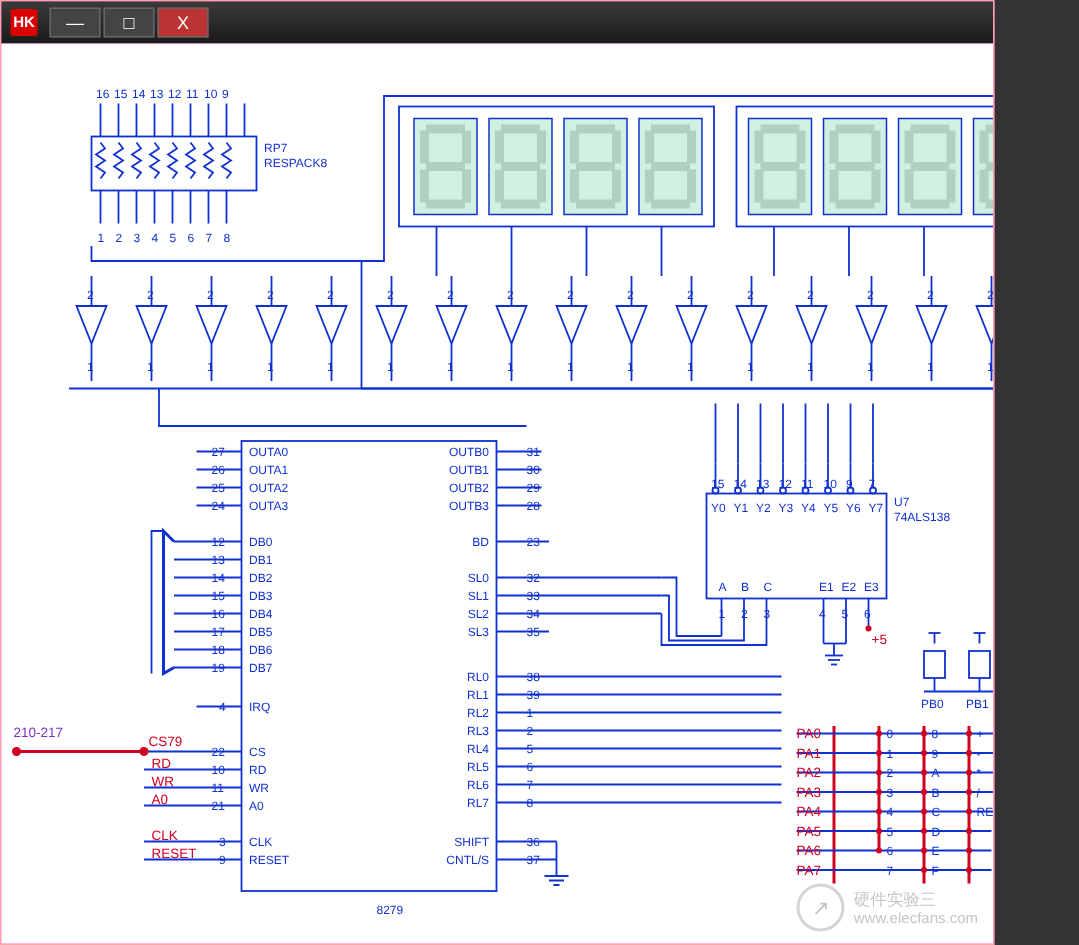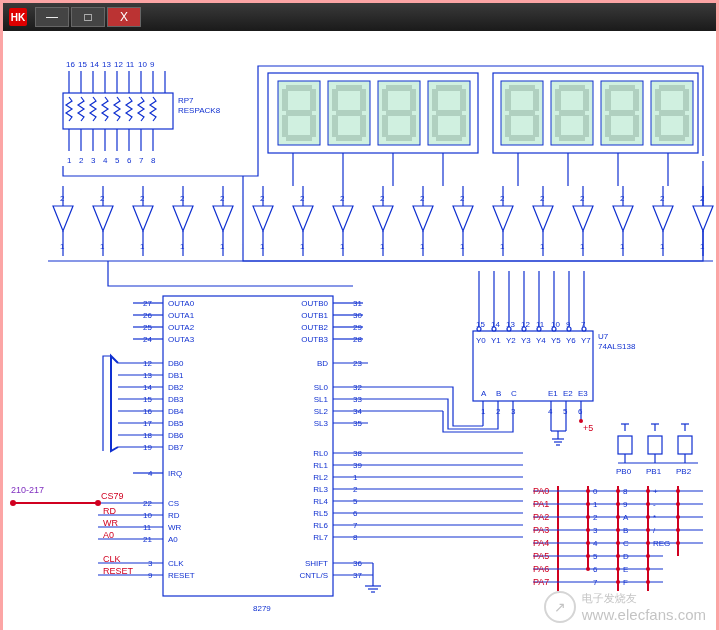--- a/index.html
+++ b/index.html
@@ -1,24 +1,24 @@
 <!DOCTYPE html>
 <html><head>
 <meta charset="utf-8">
 <style>
   body {
     margin: 0;
     font-family: "Microsoft YaHei", sans-serif;
     background: #333;
   }
   .window {
-    width: 719px;
+    width: 663px;
     height: 630px;
     background: #d946ef;
-    border: 3px solid #fca5a5;
+    border: 1px solid #fca5a5;
     box-sizing: border-box;
     position: relative;
   }
   .titlebar {
     height: 28px;
     background: linear-gradient(#3a3a3a, #1a1a1a);
     color: #fff;
     display: flex;
     align-items: center;
     font-size: 12px;
@@ -731,18 +731,18 @@
           <text x="590" y="554">7</text>
             <text x="620" y="554">F</text>
         </g>
       </g>
 
     </svg>
 
     <div class="watermark">
       <div class="circ">↗</div>
       <div>
-        <div>电子发烧友</div>
-        <div style="font-size:15px">www.elecfans.com</div>
+        <div>硬件实验三</div>
+        <div style="font-size:10px">www.elecfans.com</div>
       </div>
     </div>
   </div>
 </div>
 
 </body></html>

